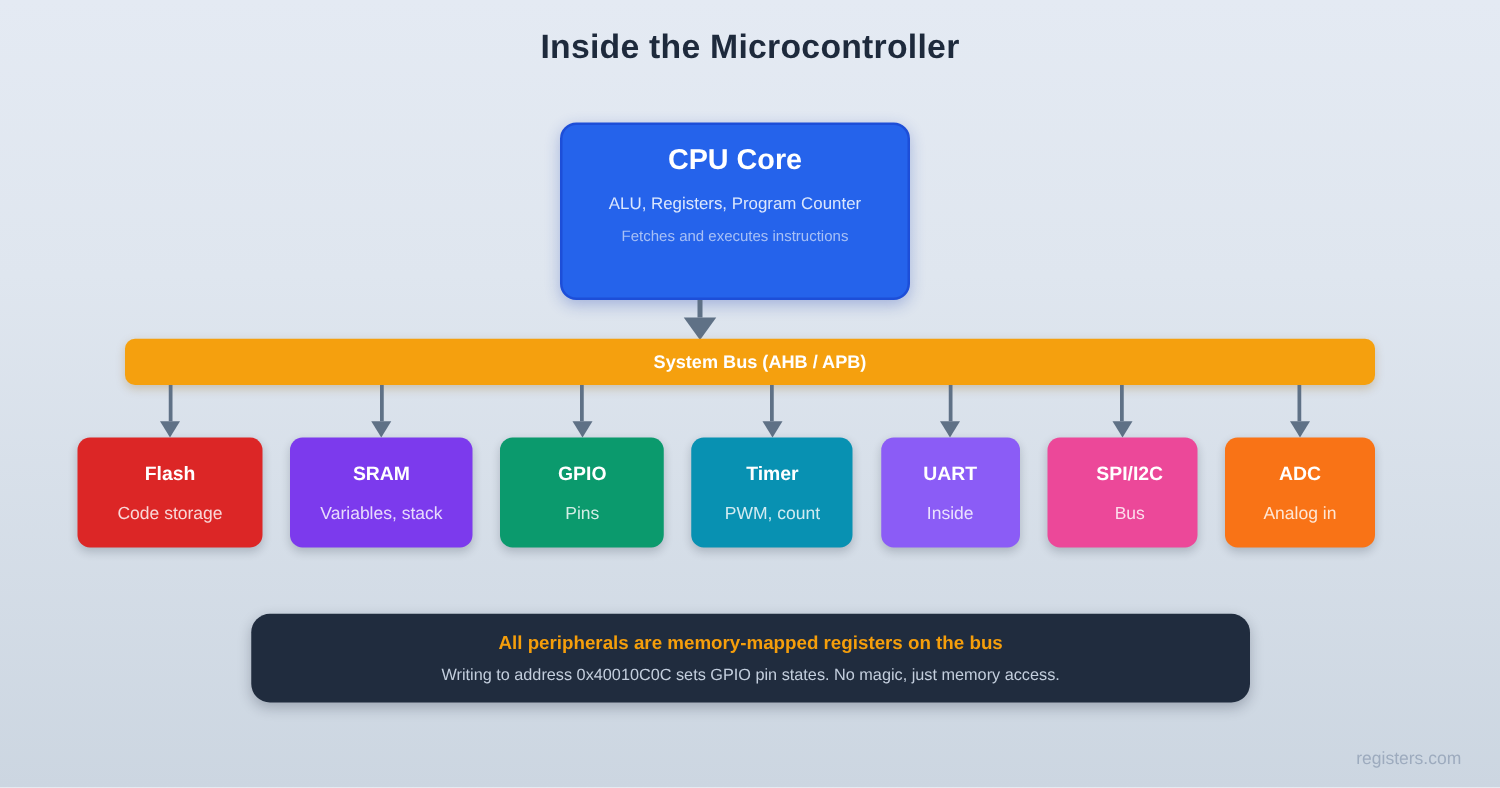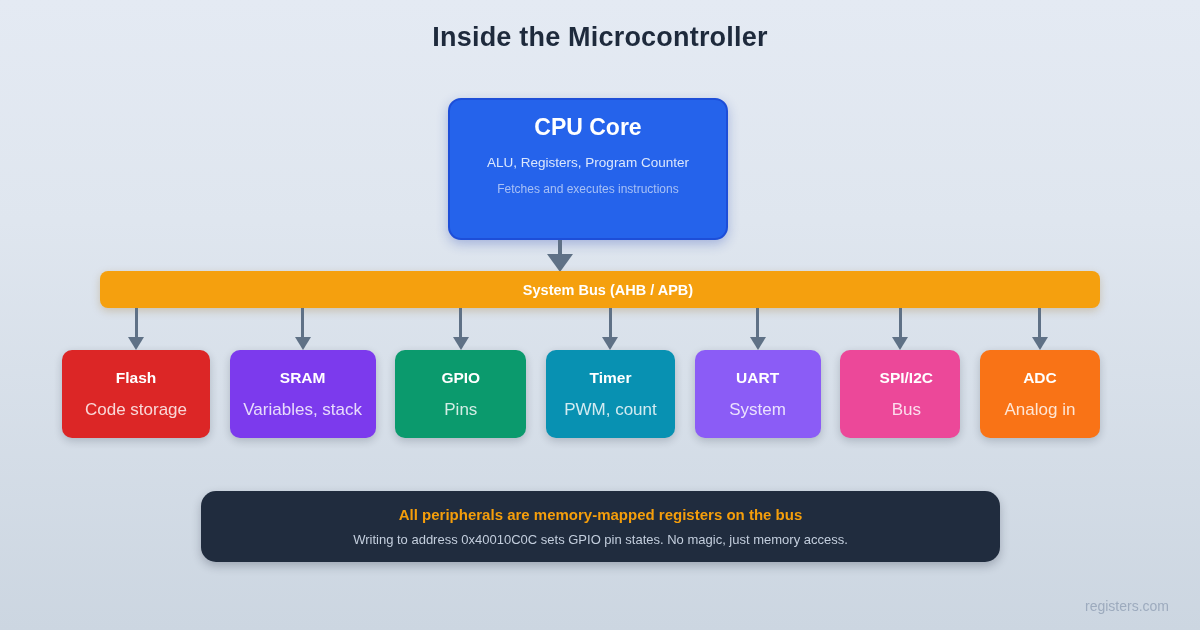--- a/index.html
+++ b/index.html
@@ -84,25 +84,25 @@
   .peripheral-box {
     height: 88px;
     border-radius: 10px;
     box-shadow: 0 3px 8px rgba(15, 23, 42, 0.20);
     display: flex; flex-direction: column; align-items: center; justify-content: center;
   }
   .peripheral-cell:nth-child(1) .peripheral-box { width: 148px; }
   .peripheral-cell:nth-child(2) .peripheral-box { width: 146px; }
   .peripheral-cell:nth-child(3) .peripheral-box { width: 131px; }
   .peripheral-cell:nth-child(4) .peripheral-box { width: 129px; }
-  .peripheral-cell:nth-child(5) .peripheral-box { width: 126px; }
+  .peripheral-cell:nth-child(5) .peripheral-box { width: 111px; }
   .peripheral-cell:nth-child(6) .peripheral-box { width: 120px; }
   .peripheral-cell:nth-child(7) .peripheral-box { width: 120px; }
   .peripheral-name   { font-size: 15.5px; font-weight: bold; color: #ffffff; margin-bottom: 13px; }
-  .peripheral-detail { font-size: 17px; color: rgba(255,255,255,0.82); }
+  .peripheral-detail { font-size: 14px; color: rgba(255,255,255,0.82); }
   
   .note-box {
     position: absolute;
     left: 201px; top: 491px;
     width: 799px; height: 71px;
     background: #202c3e;
     border-radius: 15px;
     box-shadow: 0 4px 10px rgba(15, 23, 42, 0.25);
     display: flex; flex-direction: column; align-items: center; justify-content: center;
   }
@@ -174,21 +174,21 @@
         <div class="peripheral-name">Timer</div>
         <div class="peripheral-detail">PWM, count</div>
       </div>
     </div>
 
     <div class="peripheral-cell">
       <div class="arrow-line"></div>
       <div class="arrow-head"></div>
       <div class="peripheral-box" style="background-color: rgb(139, 92, 246);">
         <div class="peripheral-name">UART</div>
-        <div class="peripheral-detail">System</div>
+        <div class="peripheral-detail">Inside</div>
       </div>
     </div>
 
     <div class="peripheral-cell">
       <div class="arrow-line"></div>
       <div class="arrow-head"></div>
       <div class="peripheral-box" style="background-color: rgb(236, 72, 153); padding-left: 12px;">
         <div class="peripheral-name">SPI/I2C</div>
         <div class="peripheral-detail">Bus</div>
       </div>

